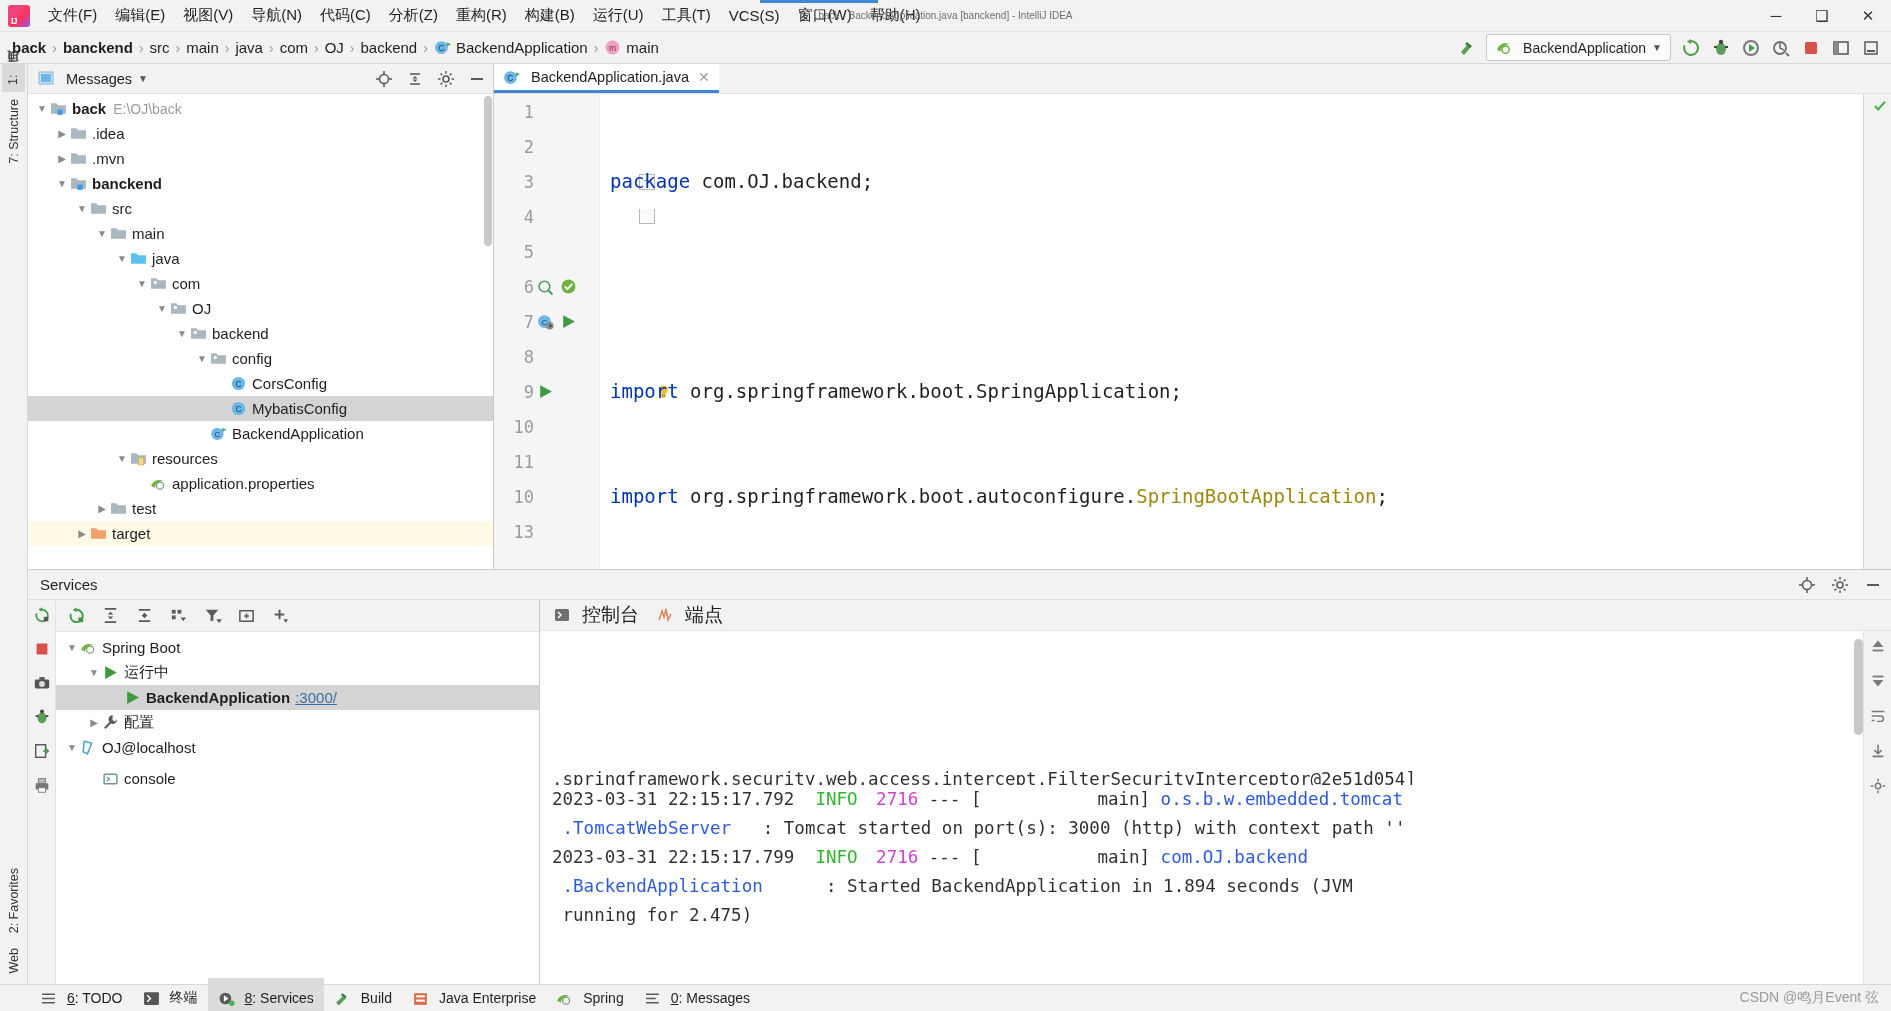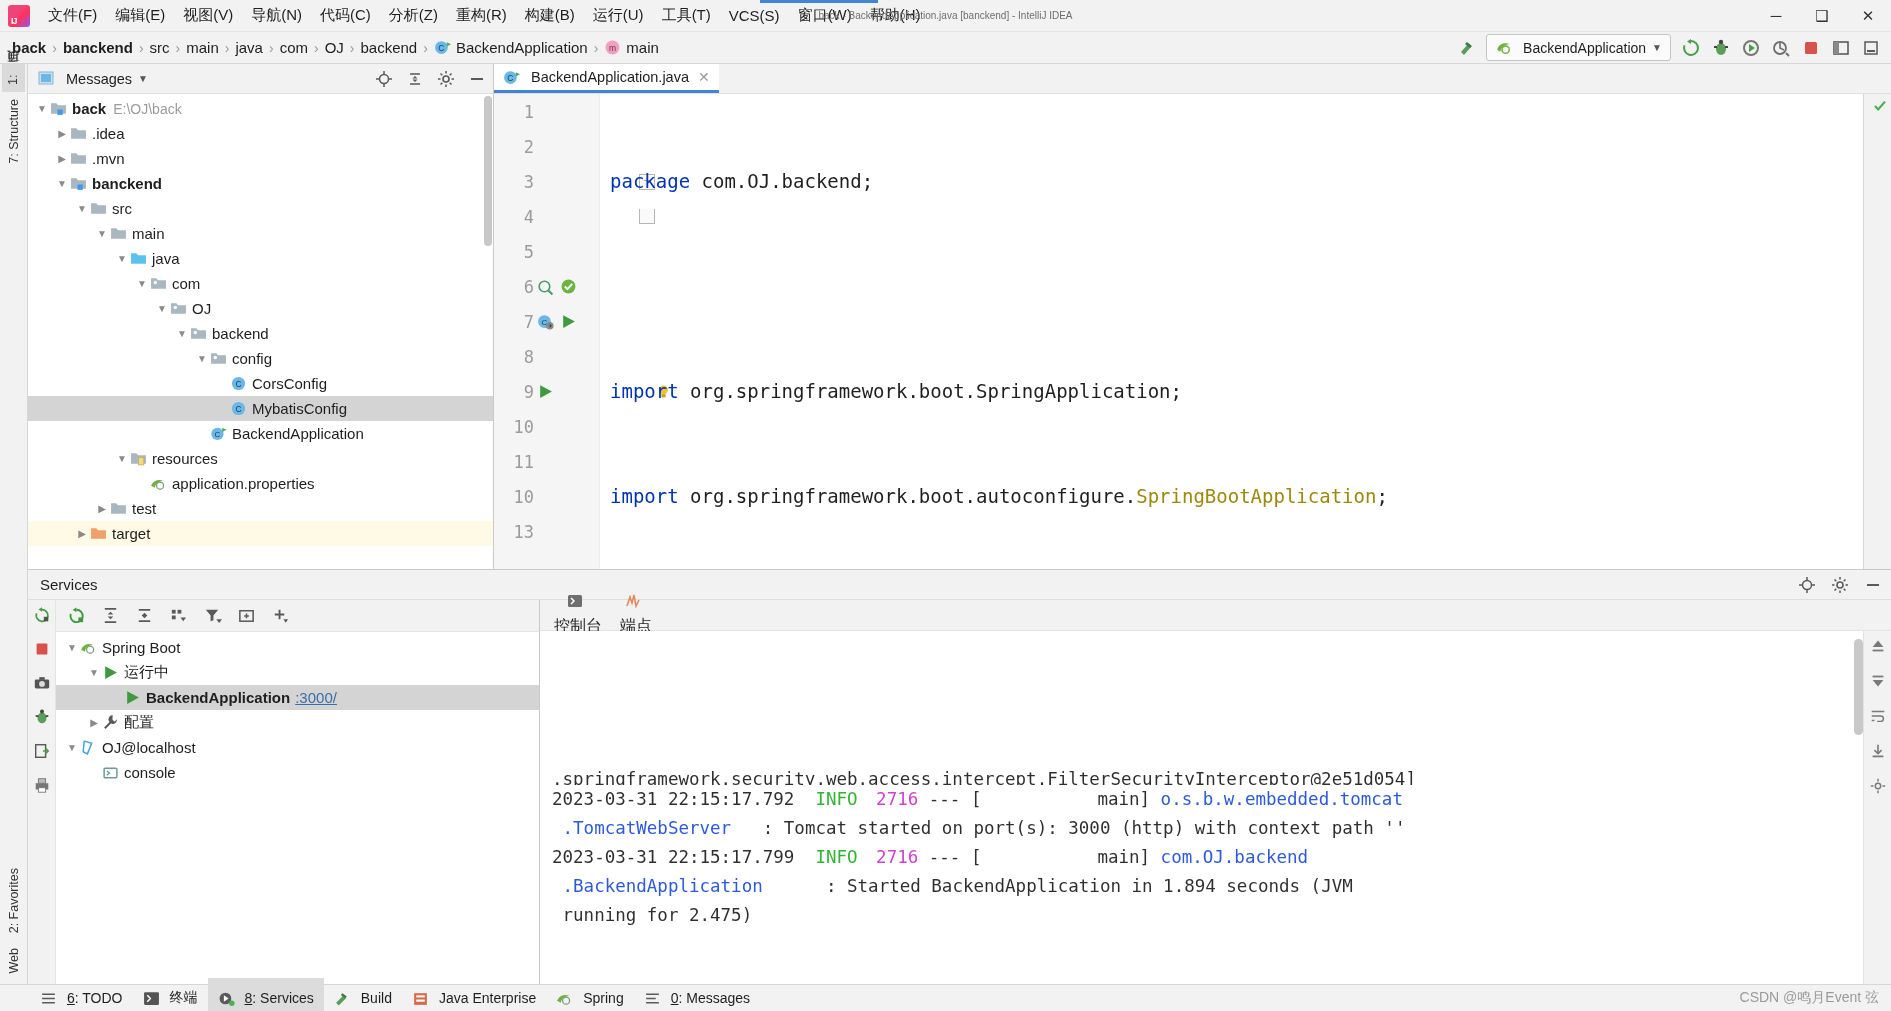--- a/index.html
+++ b/index.html
@@ -77,21 +77,21 @@
   .svc-header{height:29px;display:flex;align-items:center;padding:0 8px 0 12px;background:#f2f2f2;border-bottom:1px solid #dedede;flex:0 0 auto;}
   .svc-header .t{font-size:15px;}
   .svc-header .acts{margin-left:auto;display:flex;align-items:center;gap:12px;}
   .svc-body{flex:1 1 auto;display:flex;min-height:0;}
   .svc-rail{width:27px;flex:0 0 auto;background:#f2f2f2;display:flex;flex-direction:column;align-items:center;padding-top:4px;gap:13px;border-right:1px solid #e3e3e3;}
   .svc-left{width:483px;flex:0 0 auto;display:flex;flex-direction:column;background:#fff;border-right:1px solid #c9c9c9;}
   .svc-toolbar{height:31px;display:flex;align-items:center;gap:13px;padding:0 10px;background:#f2f2f2;border-bottom:1px solid #e3e3e3;flex:0 0 auto;}
   .svc-tree{flex:1 1 auto;background:#fff;padding-top:3px;}
   .svc-right{flex:1 1 auto;display:flex;flex-direction:column;min-width:0;background:#fff;}
   .svc-tabs{height:30px;display:flex;align-items:center;gap:18px;padding-left:14px;background:#f2f2f2;border-bottom:1px solid #e3e3e3;flex:0 0 auto;}
-  .svc-tab{display:flex;align-items:center;gap:6px;font-size:16px;flex-direction:column;}
+  .svc-tab{display:flex;align-items:center;gap:6px;font-size:19px;}
   .console{flex:1 1 auto;position:relative;overflow:hidden;background:#fff;
      font-family:"DejaVu Sans Mono","Liberation Mono",monospace;font-size:17.5px;line-height:29px;padding:3px 0 0 12px;white-space:pre;}
   .cutline{color:#1f1f1f;opacity:.93;}
   .g{color:#22b022;}
   .mg{color:#cc33cc;margin-left:8px;}
   .cy{color:#1d4ed8;}
   .console-rail{position:absolute;right:0;top:0;bottom:0;width:27px;background:#f2f2f2;border-left:1px solid #e3e3e3;display:flex;flex-direction:column;align-items:center;padding-top:4px;gap:14px;}
   .console-sb{position:absolute;right:28px;top:8px;width:9px;height:96px;background:#c8c8c8;border-radius:5px;}
 
   
@@ -772,21 +772,21 @@
                 </div>
                 <div class="trow" style="padding-left: 8px;">
                   <span class="tw">▼</span>
                   <span class="ticon">
                     <svg width="17" height="17" viewBox="0 0 16 16">
                       <path d="M4 2 l7 2 -4 10 -4-2z" fill="none" stroke="#4aa3d8" stroke-width="1.4"></path>
                     </svg>
                   </span>
                   <span class="tlabel">OJ@localhost</span>
                 </div>
-                <div class="trow" style="padding-left: 30px;">
+                <div class="trow" style="padding-left: 30px; margin-top: 6px;">
                   <span class="tw"></span>
                   <span class="ticon">
                     <svg width="17" height="17" viewBox="0 0 16 16">
                       <rect x="2" y="4" width="12" height="9" rx="1" fill="none" stroke="#6a9a9a" stroke-width="1.4"></rect>
                       <path d="M4.5 6.5 l2.5 2 -2.5 2" stroke="#6a9a9a" stroke-width="1.2" fill="none"></path>
                     </svg>
                   </span>
                   <span class="tlabel">console</span>
                 </div>
               </div>

